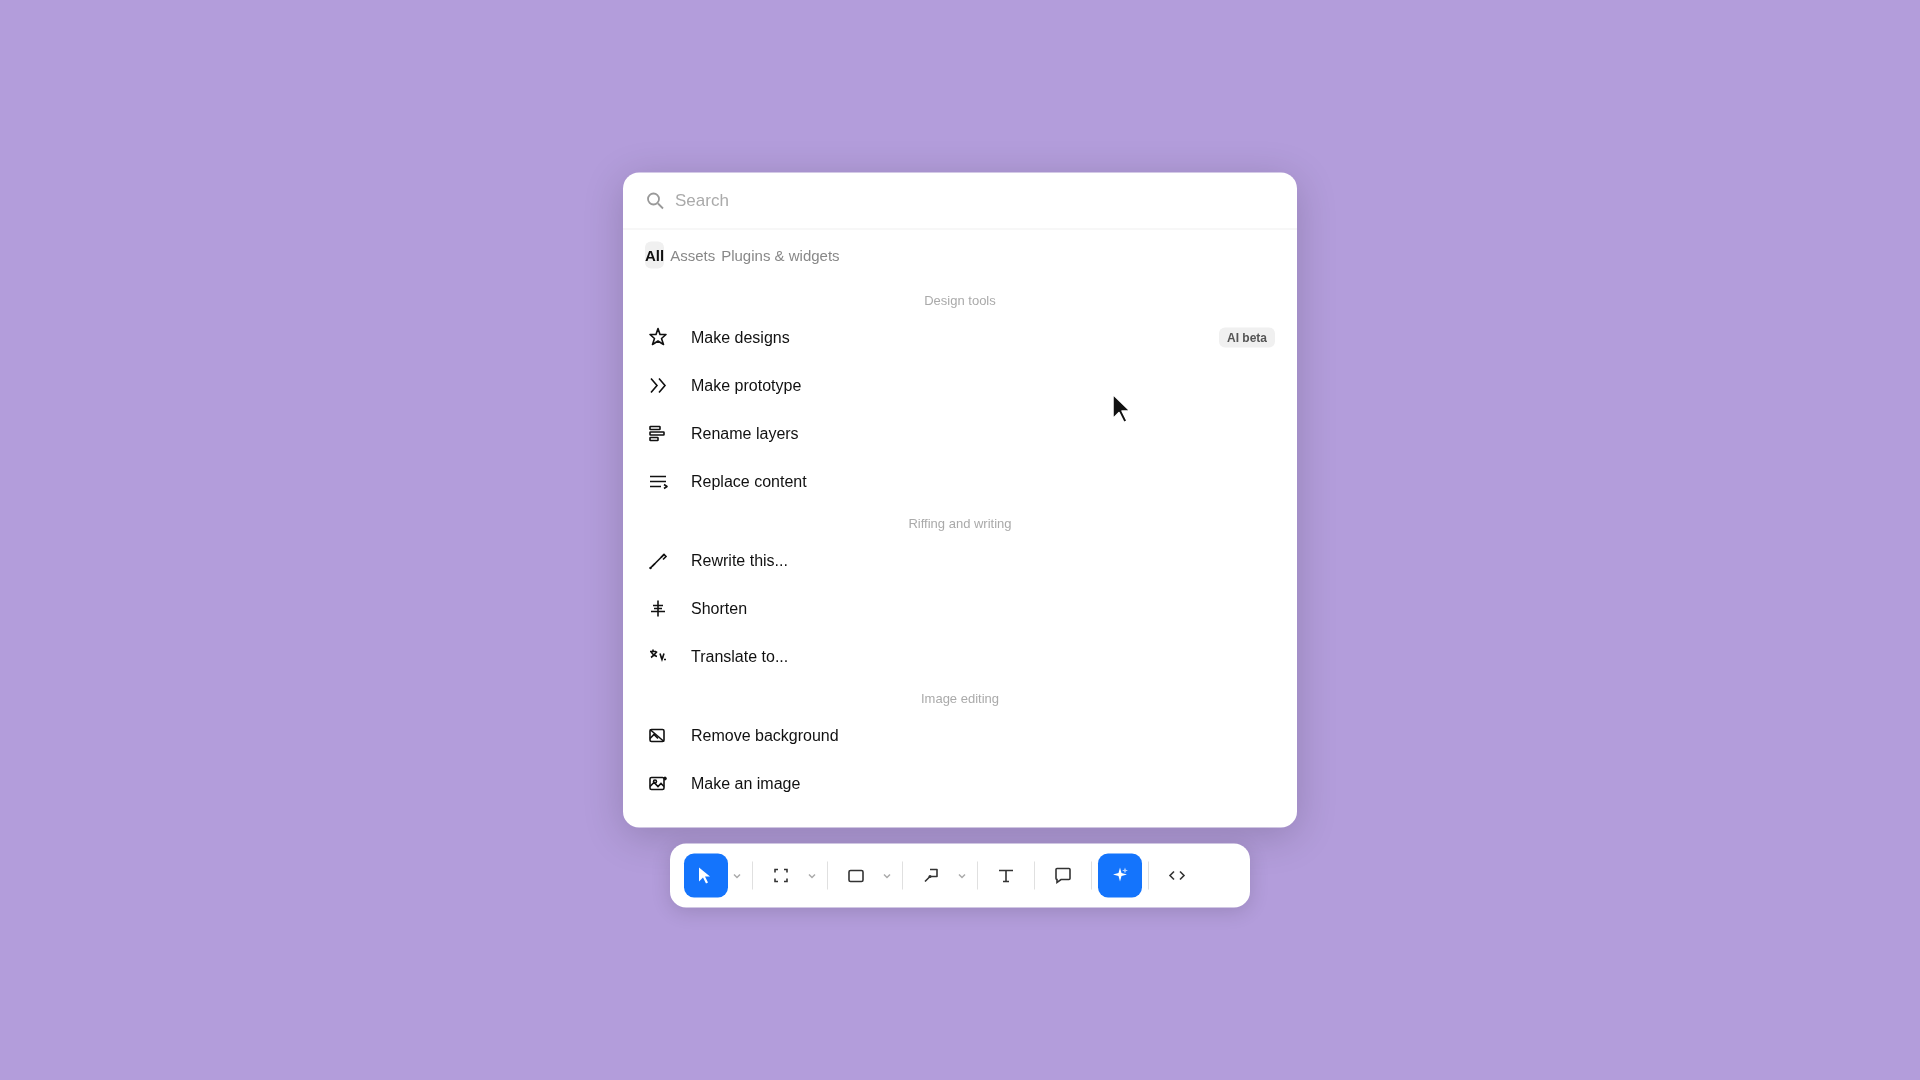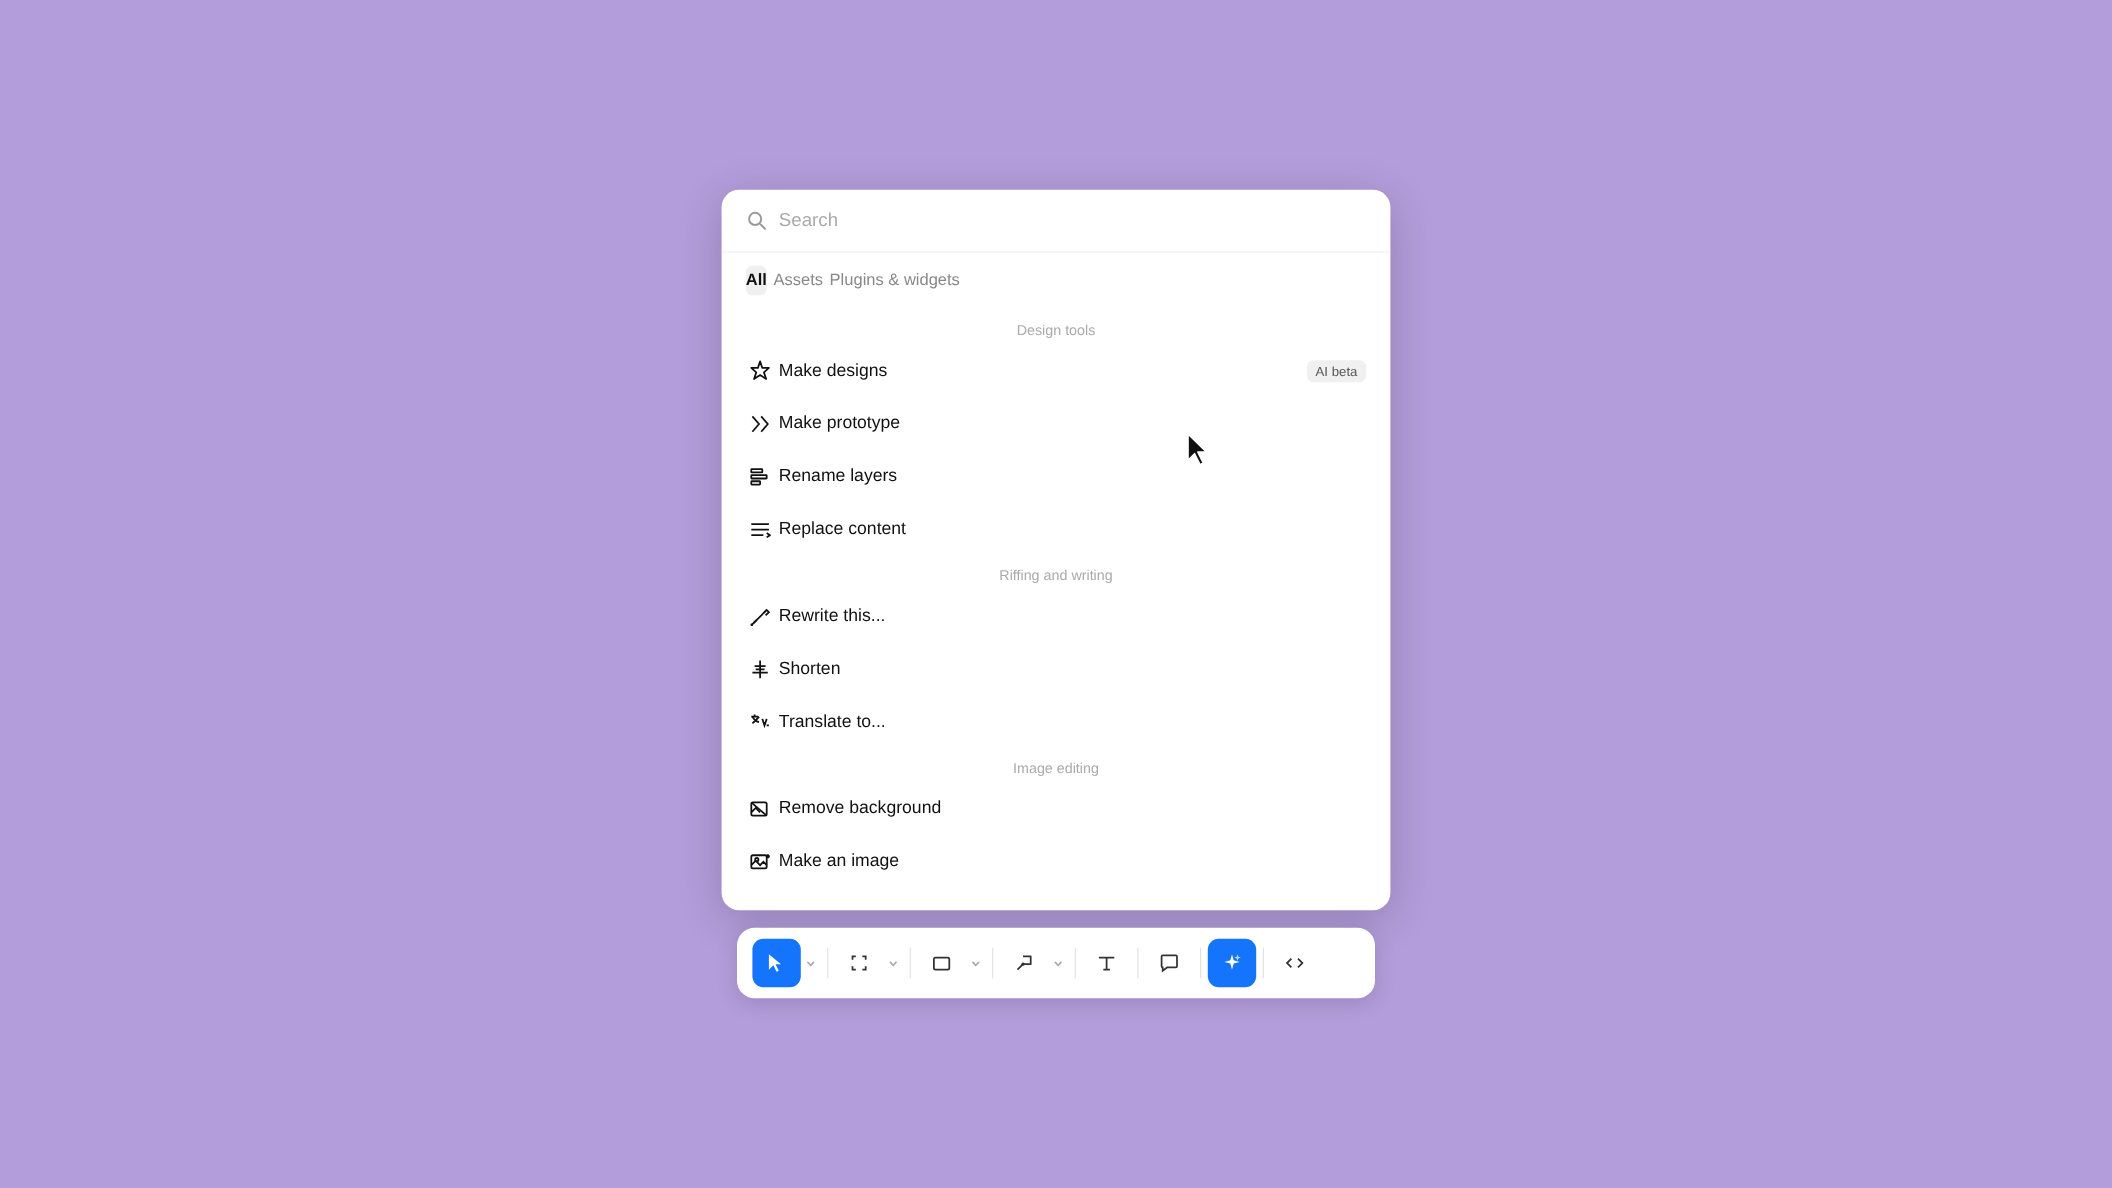--- a/index.html
+++ b/index.html
@@ -22,21 +22,21 @@
       align-items: center;
       gap: 16px;
       position: absolute;
       left: 50%;
       top: 50%;
       transform: translate(-50%, -50%);
     }
 
     
     .popup {
-      width: 608px;
+      width: 674px;
       background: #ffffff;
       border-radius: 16px;
       box-shadow: 0 8px 40px rgba(0,0,0,0.18);
       padding: 0;
       overflow: hidden;
     }
 
     
     .search-bar {
       display: flex;
@@ -98,21 +98,21 @@
       font-size: 13px;
       color: #aaa;
       padding: 10px 22px 6px 22px;
       font-weight: 400;
       text-align: center;
     }
 
     .menu-item {
       display: flex;
       align-items: center;
-      gap: 4px;
+      gap: 20px;
       padding: 11px 22px;
       cursor: pointer;
       position: relative;
     }
 
     .item-icon {
       width: 26px;
       height: 26px;
       display: flex;
       align-items: center;
@@ -126,21 +126,21 @@
       color: #111;
       flex: 1;
     }
 
     .badge {
       background: #f0f0f0;
       color: #555;
       font-size: 12px;
       padding: 3px 8px;
       border-radius: 6px;
-      font-weight: 400;
+      font-weight: 700;
     }
 
     
     .toolbar {
       width: 580px;
       background: #ffffff;
       border-radius: 16px;
       box-shadow: 0 4px 20px rgba(0,0,0,0.14);
       padding: 10px 14px;
       display: flex;

